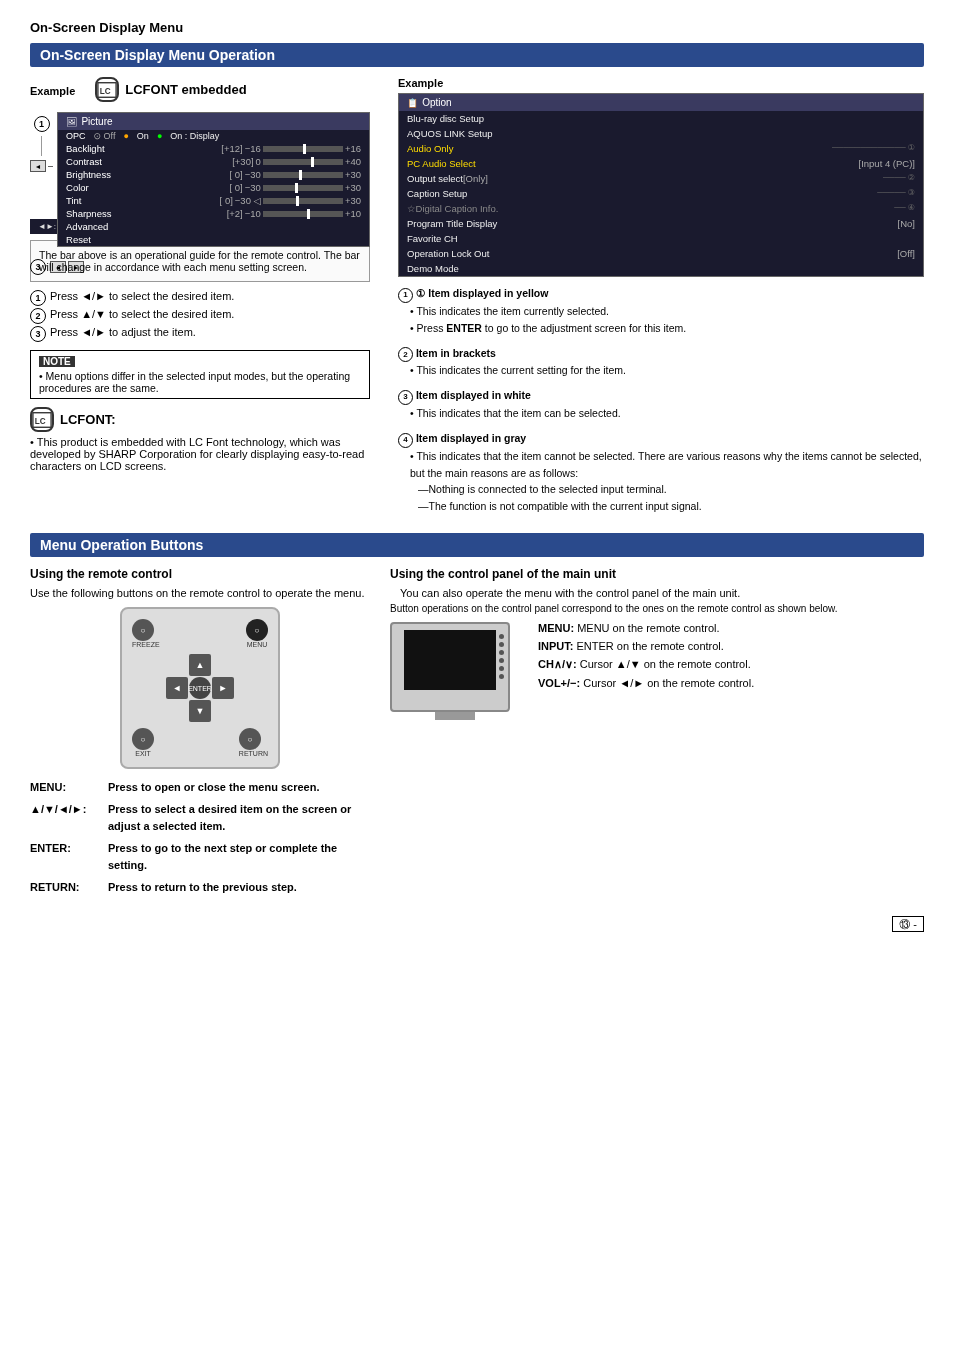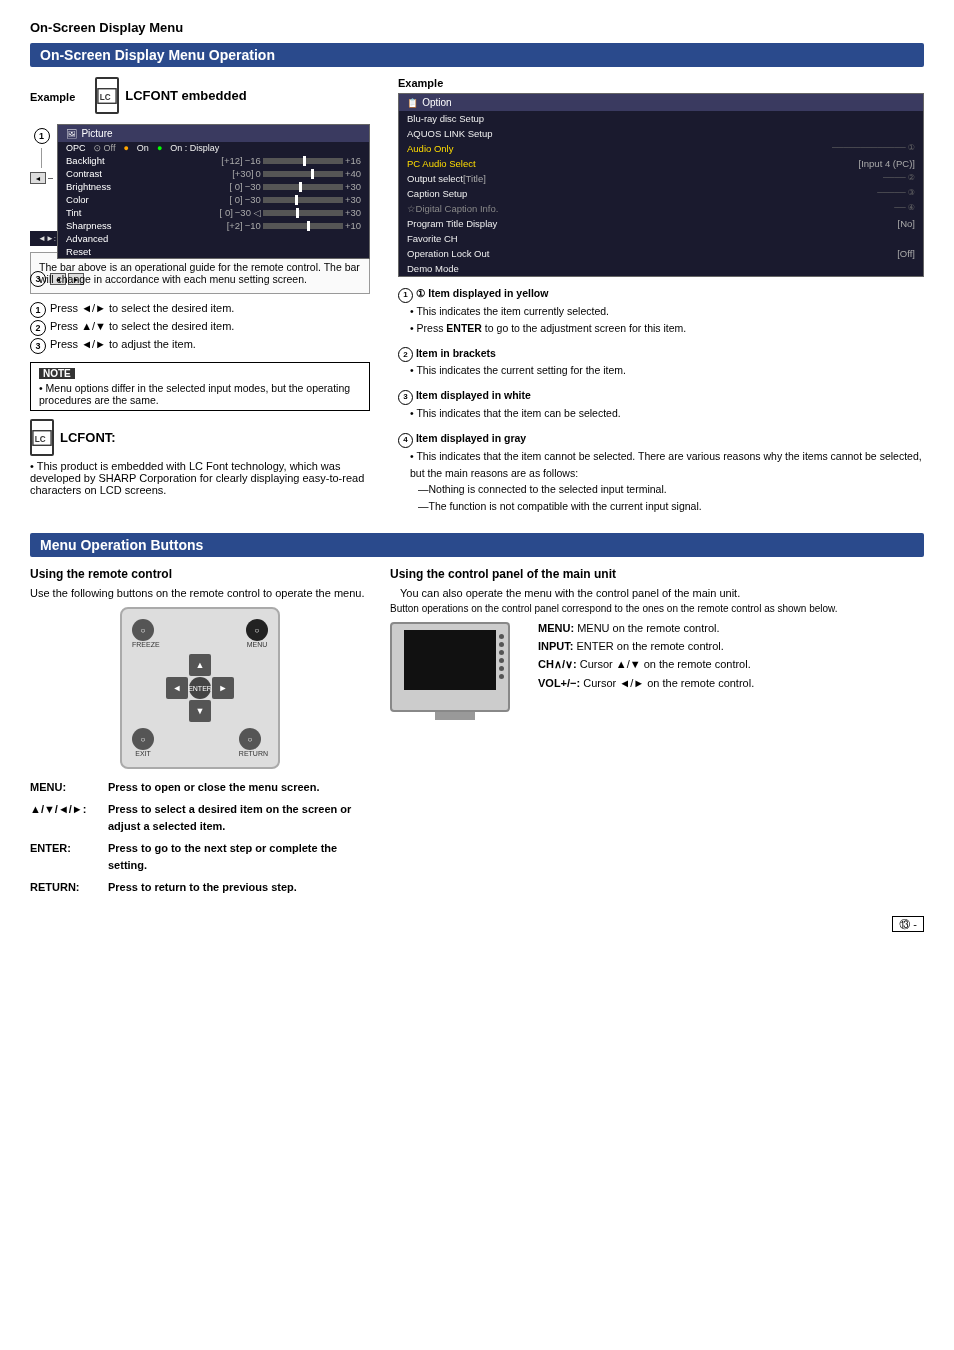--- a/index.html
+++ b/index.html
@@ -55,23 +55,23 @@
       display: flex;
       align-items: center;
       gap: 6px;
       font-size: 13px;
       font-weight: bold;
       margin-bottom: 6px;
     }
 
     .lc-icon {
       width: 24px;
-      height: 37px;
+      height: 25px;
       border: 2px solid #333;
-      border-radius: 2px;
+      border-radius: 8px;
       display: inline-flex;
       align-items: center;
       justify-content: center;
       font-size: 8px;
       font-weight: bold;
       color: #333;
       position: relative;
     }
 
     
@@ -639,21 +639,21 @@
     <div style="display:flex; gap: 8px; align-items: flex-start; margin-bottom: 8px;">
       <div class="osd-right-menu" style="flex:1;">
         <div class="osd-right-title">
           <span style="font-size:9px;">📋</span>
           <span>Option</span>
         </div>
         <div class="right-menu-item white">Blu-ray disc Setup</div>
         <div class="right-menu-item white">AQUOS LINK Setup</div>
         <div class="right-menu-item yellow">Audio Only <span style="margin-left:auto; font-size:8px; color: #666;">───────────── ①</span></div>
         <div class="right-menu-item yellow">PC Audio Select <span style="color:#aaa;">[Input 4 (PC)]</span></div>
-        <div class="right-menu-item bracket-item">Output select <span style="color:#aaa;">[Title]</span> <span style="margin-left:auto; font-size:8px; color:#666;">──── ②</span></div>
+        <div class="right-menu-item bracket-item">Output select <span style="color:#aaa;">[Only]</span> <span style="margin-left:auto; font-size:8px; color:#666;">──── ②</span></div>
         <div class="right-menu-item white">Caption Setup <span style="margin-left:auto; font-size:8px; color:#666;">───── ③</span></div>
         <div class="right-menu-item gray">☆Digital Caption Info. <span style="margin-left:auto; font-size:8px; color:#666;">── ④</span></div>
         <div class="right-menu-item white">Program Title Display <span style="color:#aaa;">[No]</span></div>
         <div class="right-menu-item white">Favorite CH</div>
         <div class="right-menu-item white">Operation Lock Out <span style="color:#aaa;">[Off]</span></div>
         <div class="right-menu-item white">Demo Mode</div>
       </div>
     </div>
 
     <div class="right-col-annotations">

